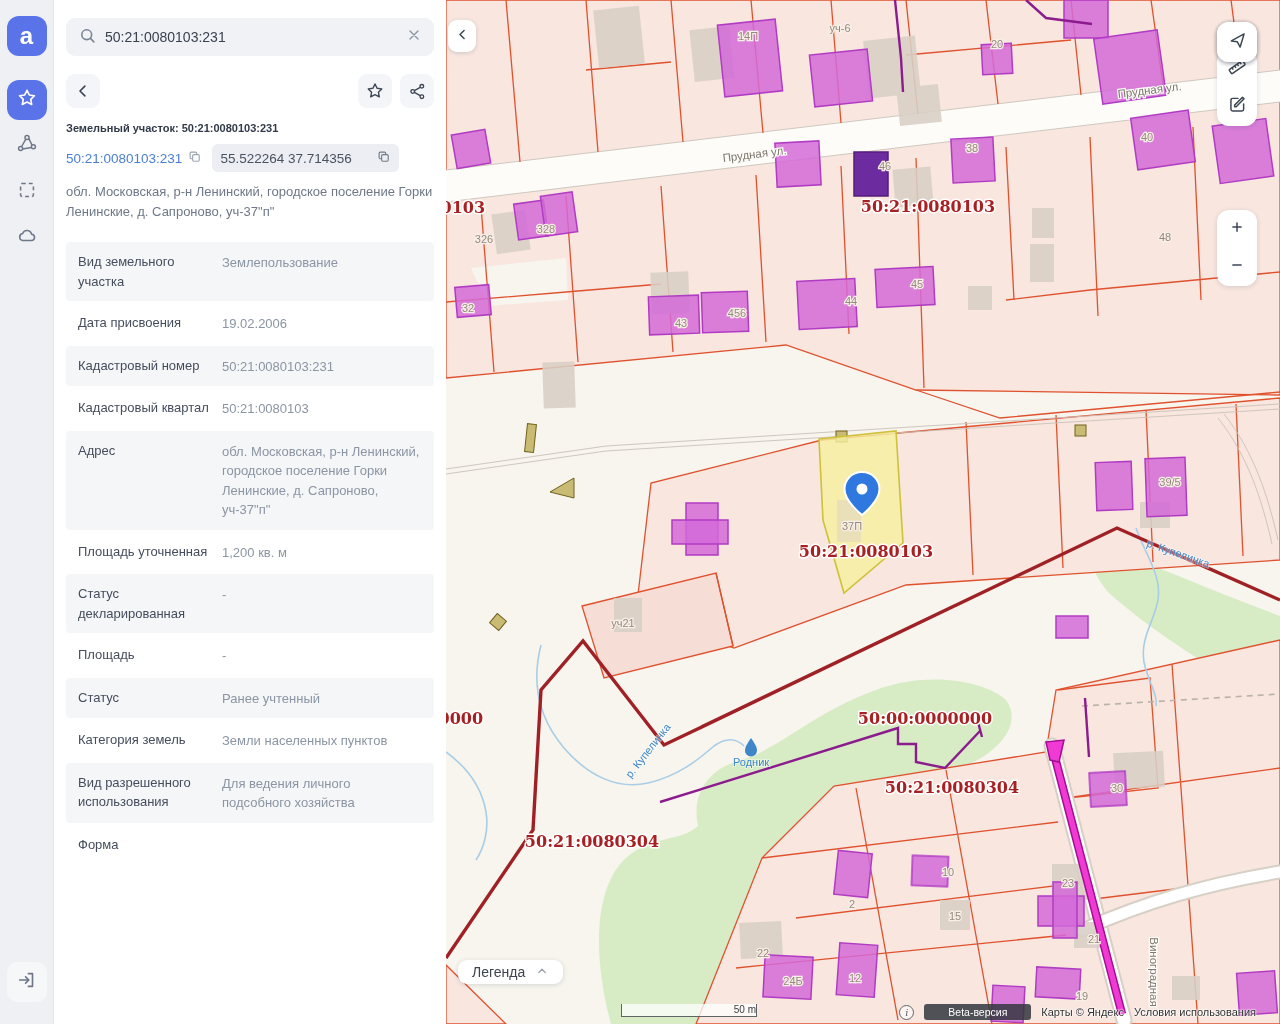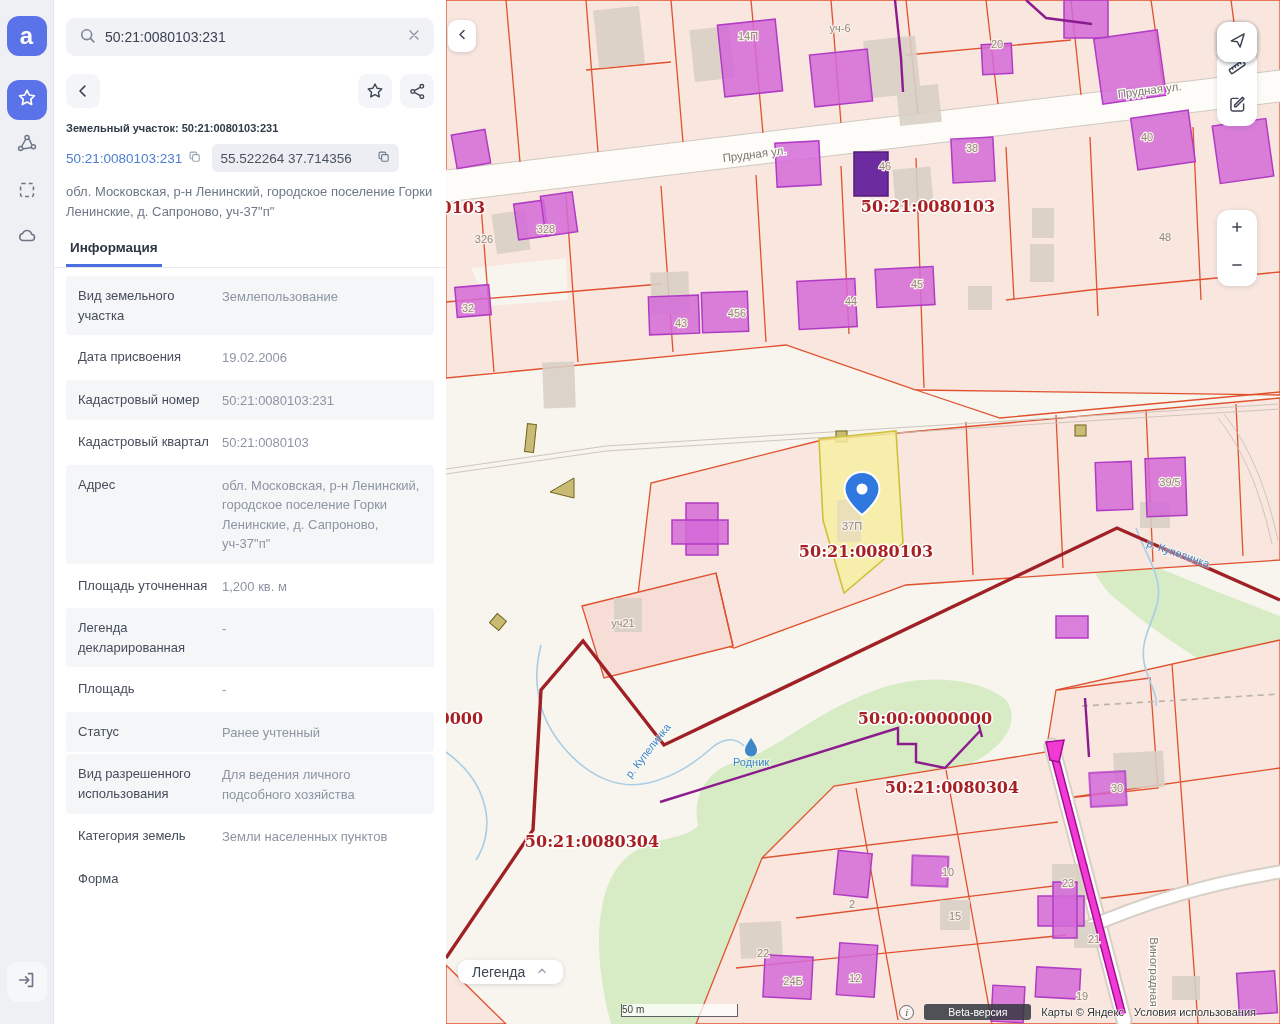--- a/index.html
+++ b/index.html
@@ -62,22 +62,22 @@
           flex-direction:column; align-items:center; overflow:hidden; }
   .pill button { width:40px; height:38px; border:none; background:transparent; display:flex; align-items:center;
           justify-content:center; cursor:pointer; font-size:20px; color:#3d4654; }
   .gap-lg { height:28px; }
   .collapse-btn { position:absolute; left:2px; top:20px; width:28px; height:32px; background:#fff; border:none;
           border-radius:9px; box-shadow:0 1px 4px rgba(40,50,70,.18); display:flex; align-items:center;
           justify-content:center; cursor:pointer; }
   .legend-btn { position:absolute; left:12px; bottom:40px; height:20px; background:#fff; border:none; border-radius:9px;
           box-shadow:0 1px 5px rgba(40,50,70,.16); display:flex; align-items:center; gap:10px; padding:12px 14px;
           font-size:14px; color:#3c4450; cursor:pointer; font-family:"Liberation Sans","DejaVu Sans",sans-serif;text-align:center; }
-  .scalebar { position:absolute; left:175px; bottom:7px; width:117px; height:13px; background:rgba(255,255,255,.75);
-          border:1px solid #5f6368; border-top:none; font-size:10px; color:#3c4043; text-align:left; line-height:11px; }
+  .scalebar { position:absolute; left:175px; bottom:7px; width:136px; height:13px; background:rgba(255,255,255,.75);
+          border:1px solid #5f6368; border-top:none; font-size:10px; color:#3c4043; text-align:right; line-height:11px; }
   .attrib { position:absolute; right:24px; bottom:4px; display:flex; align-items:center; gap:10px; font-size:11px; }
   .attrib .txt { color:#333; paint-order:stroke; text-shadow:0 0 2px #fff,0 0 2px #fff,0 0 2px #fff; white-space:nowrap; }
   .beta-pill { background:rgba(50,54,62,.85); color:#fff; border-radius:3px; padding:2px 24px; font-size:10.5px; }
   .info-i { width:15px; height:15px; border-radius:50%; border:1.4px solid #5f6368; color:#5f6368; font-size:10px;
           display:flex; align-items:center; justify-content:center; background:rgba(255,255,255,.6);
           font-family:"DejaVu Serif",serif; font-style:italic; }
 </style>
 </head>
 <body>
 
@@ -186,23 +186,20 @@
           <svg width="15" height="15" viewBox="0 0 24 24" fill="none" stroke="#707a88" stroke-width="1.8">
             <rect x="5" y="5" width="10.5" height="10.5" rx="1.8"></rect>
               <rect x="9" y="9" width="10.5" height="10.5" rx="1.8" fill="#eceef3"></rect>
             </svg>
         </span>
       </span>
     </div>
 
     <p class="addr">обл. Московская, р-н Ленинский, городское поселение Горки Ленинские, д. Сапроново, уч-37"п"</p>
 
-    <div class="tabs">
-      <div class="tab">Информация</div>
-    </div>
 
     <div class="info-table" id="info-table">
         <div class="irow shaded">
           <div class="ilabel">Вид земельного участка</div>
           <div class="ivalue">Землепользование</div>
         </div>
         <div class="irow">
           <div class="ilabel">Дата присвоения</div>
           <div class="ivalue">19.02.2006</div>
         </div>
@@ -216,38 +213,38 @@
         </div>
         <div class="irow shaded">
           <div class="ilabel">Адрес</div>
           <div class="ivalue">обл. Московская, р-н Ленинский, городское поселение Горки Ленинские, д. Сапроново, уч-37"п"</div>
         </div>
         <div class="irow">
           <div class="ilabel">Площадь уточненная</div>
           <div class="ivalue">1,200 кв. м</div>
         </div>
         <div class="irow shaded">
-          <div class="ilabel">Легенда декларированная</div>
+          <div class="ilabel">Статус декларированная</div>
           <div class="ivalue">-</div>
         </div>
         <div class="irow">
           <div class="ilabel">Площадь</div>
           <div class="ivalue">-</div>
         </div>
         <div class="irow shaded">
           <div class="ilabel">Статус</div>
           <div class="ivalue">Ранее учтенный</div>
         </div>
+        <div class="irow">
+          <div class="ilabel">Категория земель</div>
+          <div class="ivalue">Земли населенных пунктов</div>
+        </div>
         <div class="irow shaded">
           <div class="ilabel">Вид разрешенного использования</div>
           <div class="ivalue">Для ведения личного подсобного хозяйства</div>
-        </div>
-        <div class="irow">
-          <div class="ilabel">Категория земель</div>
-          <div class="ivalue">Земли населенных пунктов</div>
         </div>
         <div class="irow">
           <div class="ilabel">Форма</div>
           <div class="ivalue"></div>
         </div>
       </div>
   </section>
 
   <div class="map">
     <svg class="base" width="834" height="1024" viewBox="0 0 834 1024">

